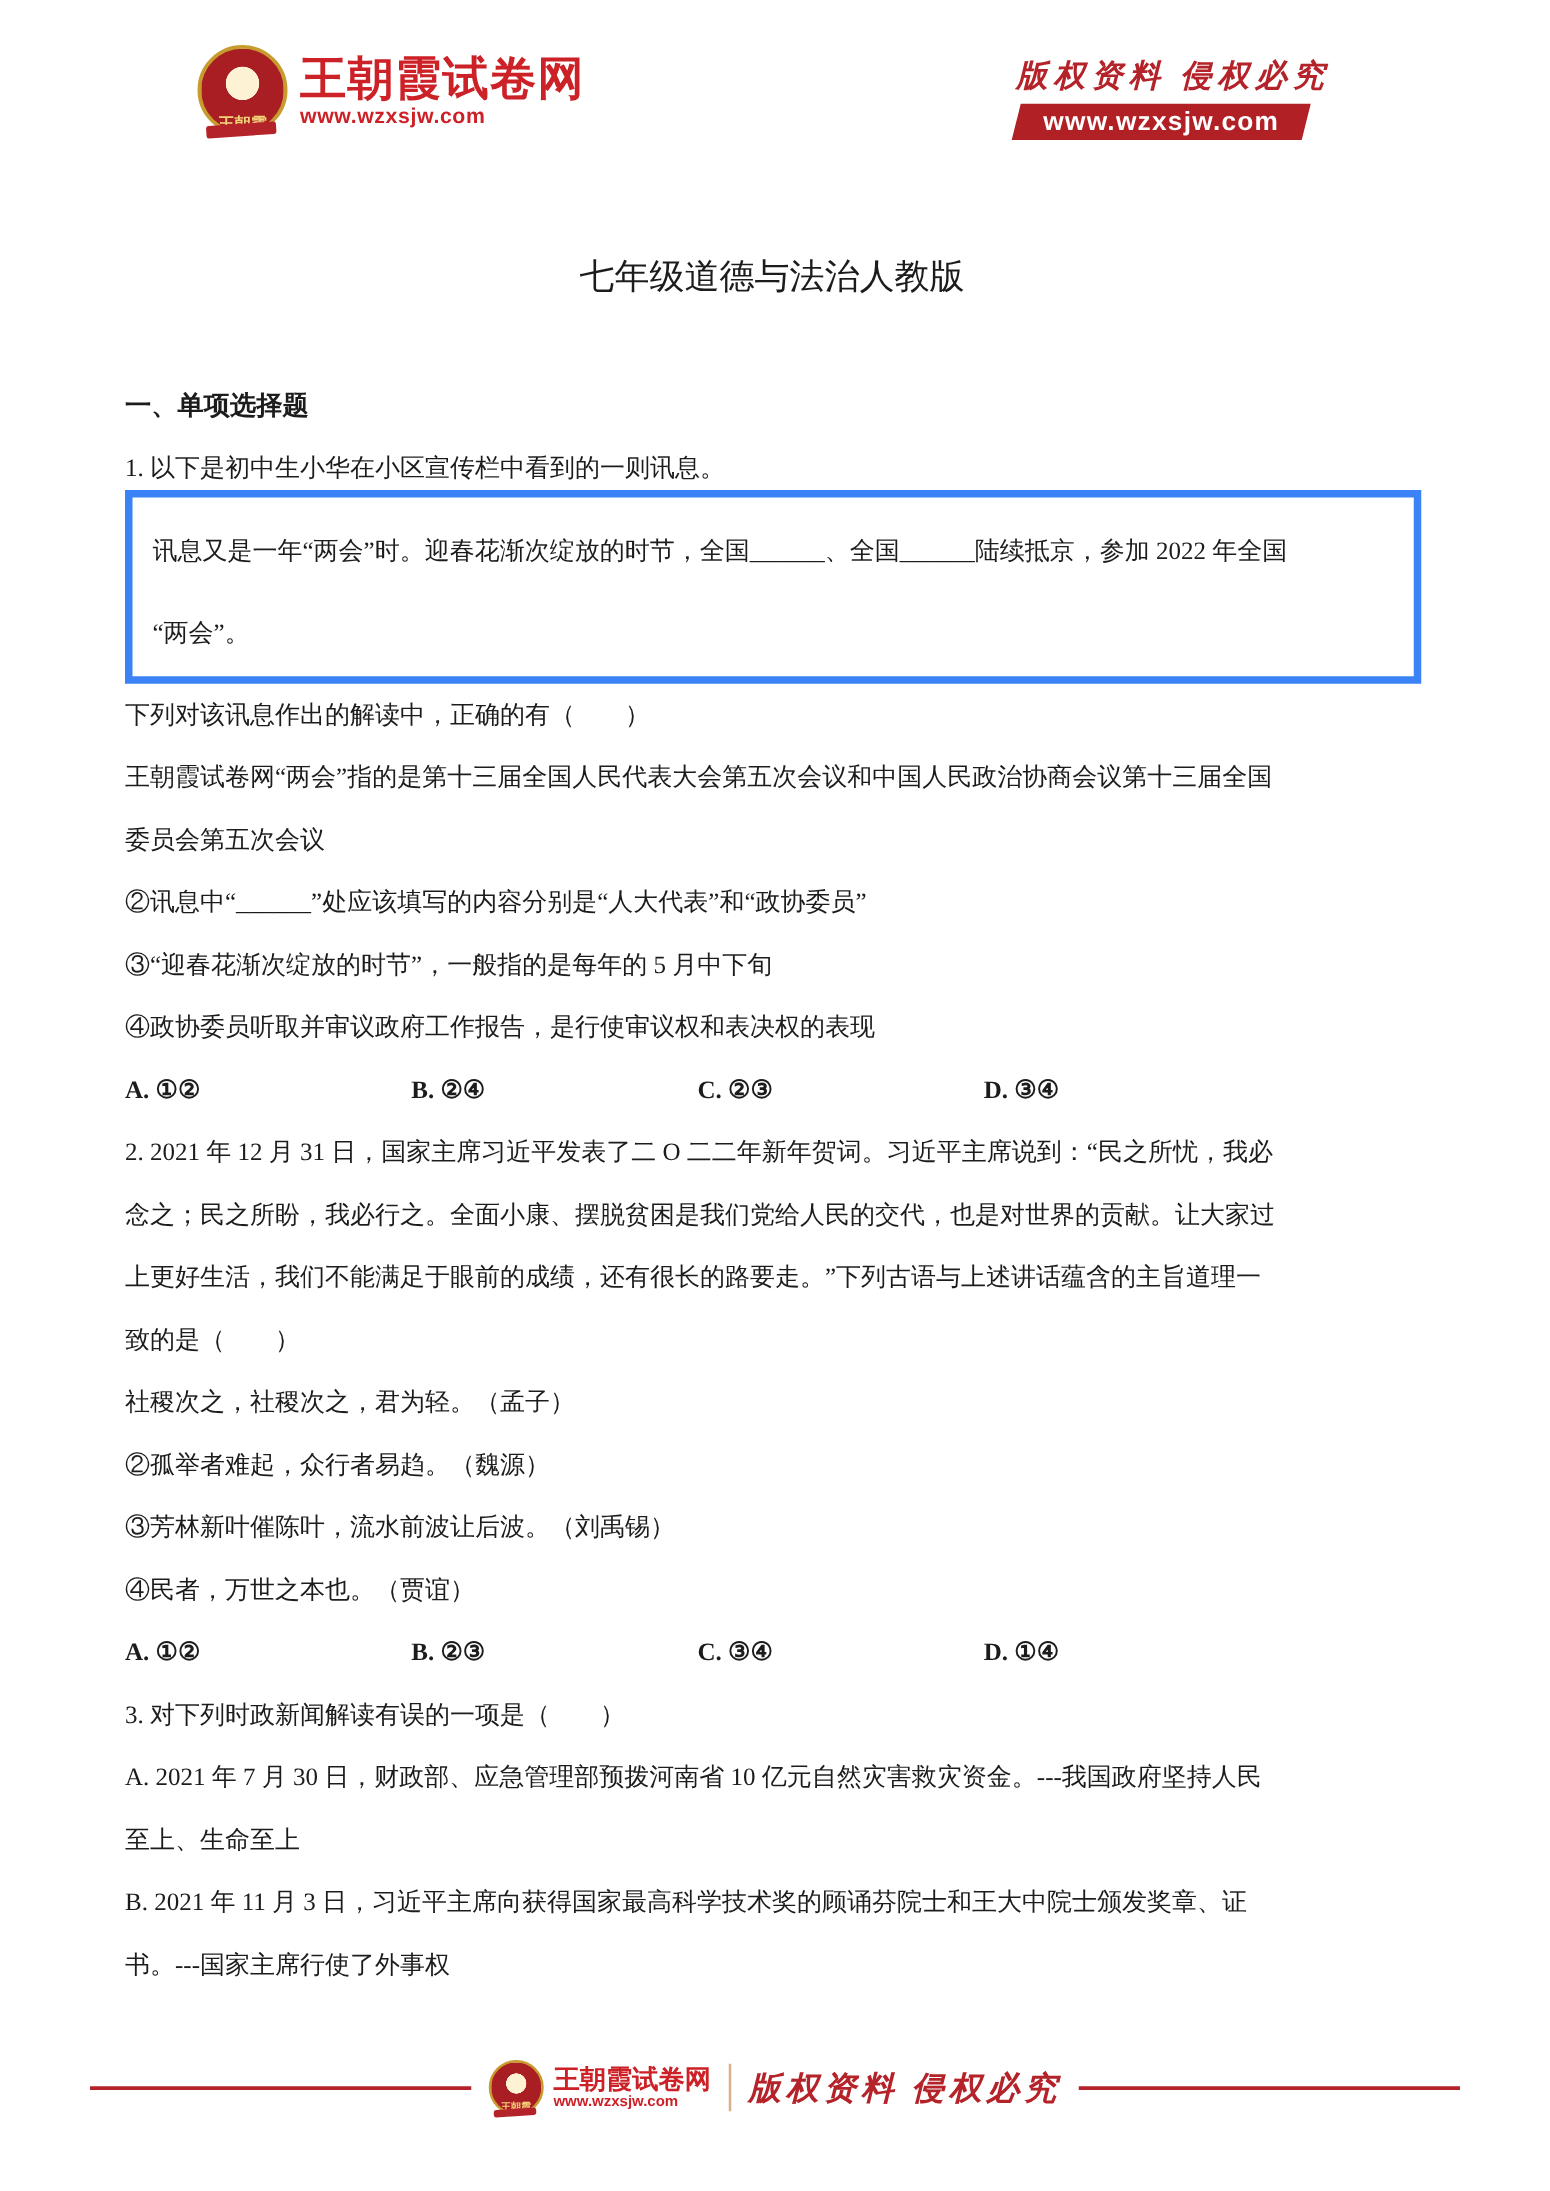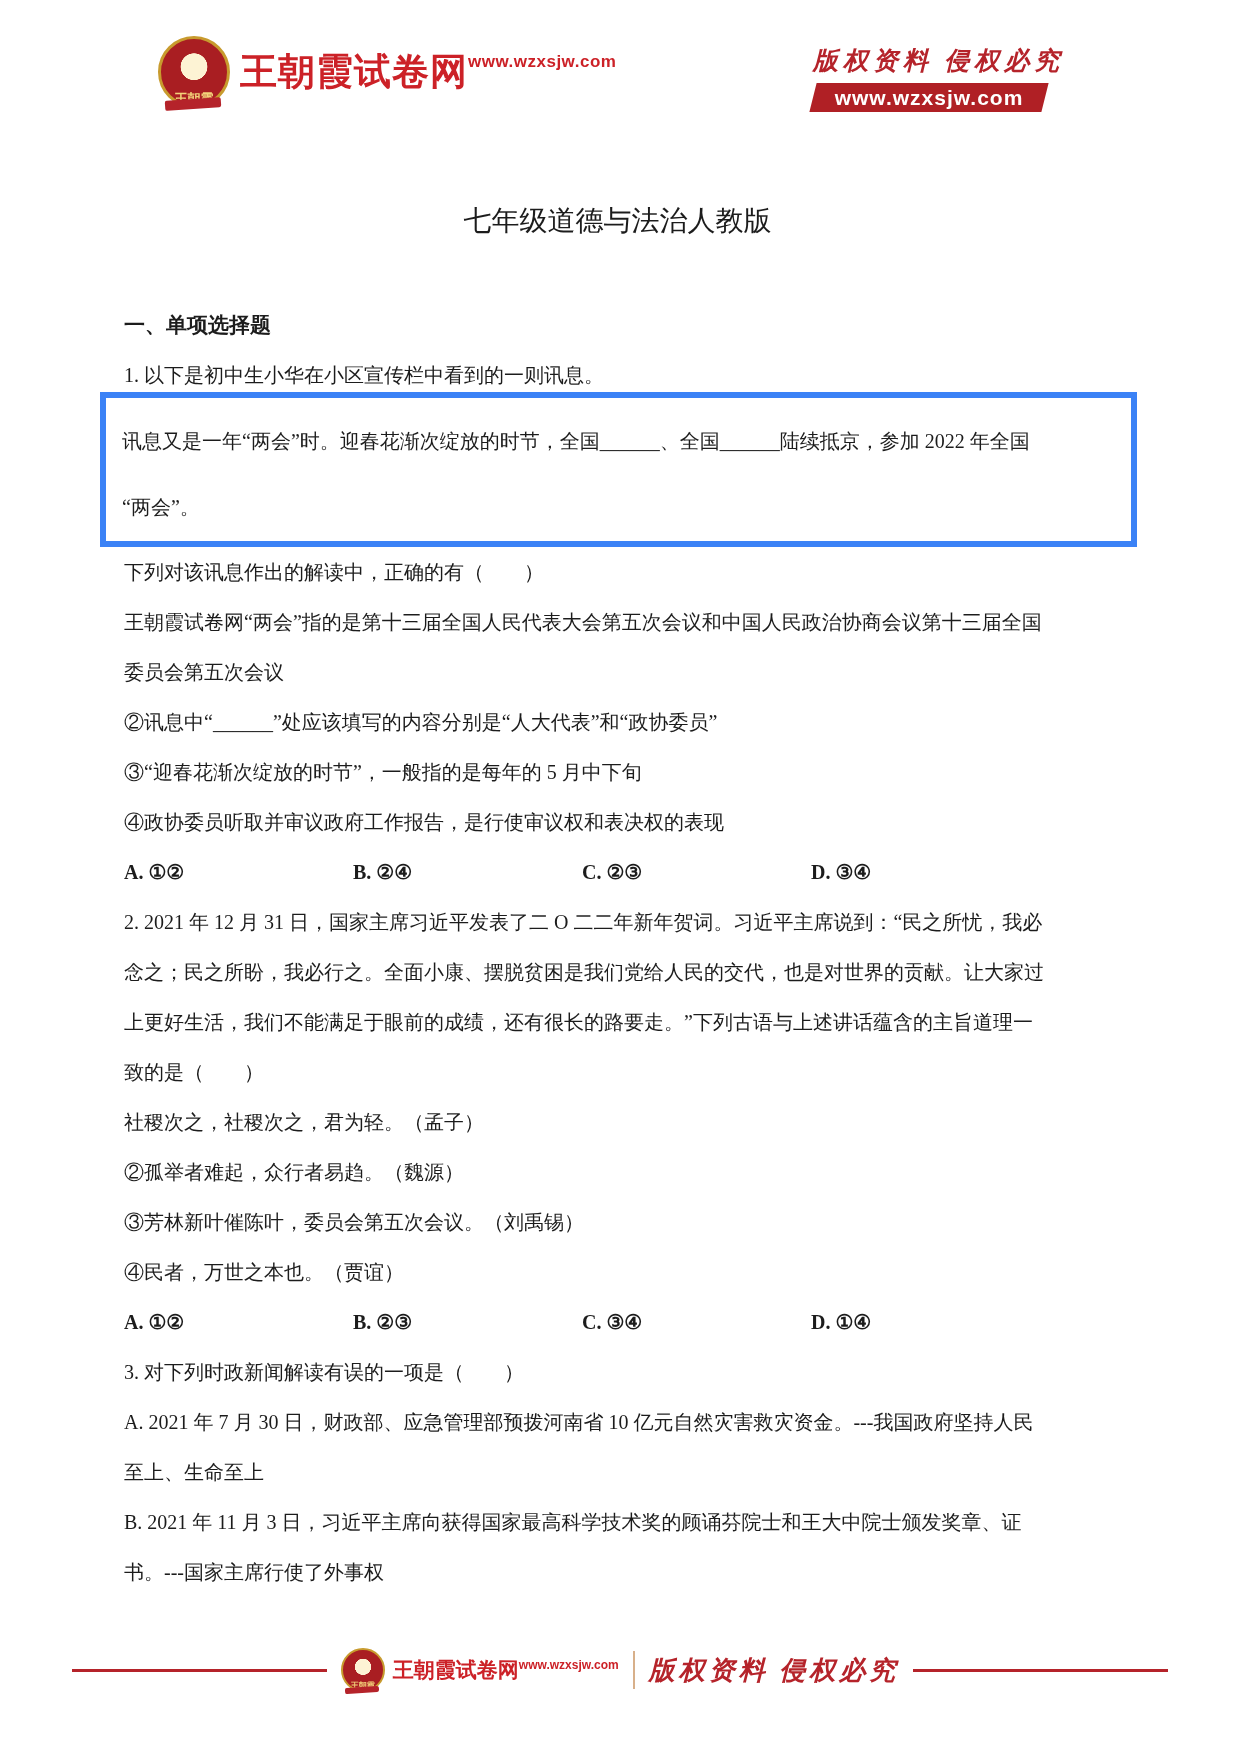--- a/index.html
+++ b/index.html
@@ -13,40 +13,40 @@
   .seal{position:relative;width:66px;height:66px;border-radius:50%;
     background:radial-gradient(circle at 50% 42%,#fdf3d4 0 26%,#a91e22 27% 74%,#e8b33a 75% 100%);
     border:3px solid #c89b2e;display:flex;align-items:flex-end;justify-content:center;}
   .seal .seal-txt{color:#f3d27a;font-size:13px;font-weight:bold;line-height:13px;text-align:center;
     font-family:"Liberation Sans","DejaVu Sans",sans-serif;}
   .seal .ribbon{position:absolute;left:4px;bottom:-4px;width:56px;height:10px;background:#b5232a;
     border-radius:2px;transform:rotate(-4deg);}
   .seal.small{width:40px;height:40px;border-width:2px;}
   .seal.small .seal-txt{font-size:8px;line-height:8px;}
   .seal.small .ribbon{left:2px;bottom:-3px;width:34px;height:6px;}
-  .brand-block{display:flex;flex-direction:row;}
+  .brand-block{display:flex;flex-direction:column;}
   .brand-name{color:#cc2127;font-weight:bold;font-size:37px;line-height:40px;
     font-family:"Liberation Sans","DejaVu Sans",sans-serif;letter-spacing:1px;}
   .brand-url{color:#cc2127;font-weight:bold;font-size:17px;line-height:19px;
     font-family:"Liberation Sans","DejaVu Sans",sans-serif;letter-spacing:.5px;}
   .hdr-right{position:absolute;right:195px;top:44px;width:232px;text-align:center;}
   .calli{color:#b5232a;font-size:25px;font-weight:bold;letter-spacing:5px;white-space:nowrap;
     font-family:"Liberation Serif","DejaVu Serif",serif;font-style:italic;}
   .copy-banner{position:relative;margin-top:6px;height:29px;display:flex;align-items:center;justify-content:center;}
   .copy-banner::before{content:"";position:absolute;inset:0;background:#b02025;transform:skewX(-14deg);}
   .copy-banner span{position:relative;color:#ffffff;font-size:21px;font-weight:bold;
     font-family:"Liberation Sans","DejaVu Sans",sans-serif;letter-spacing:1px;}
   
   .title1{position:absolute;left:100px;right:105px;top:146px;text-align:center;
     font-size:28px;font-weight:bold;font-family:"Liberation Sans","DejaVu Sans",sans-serif;}
   .title2{position:absolute;left:100px;right:105px;top:202px;text-align:center;
     font-size:28px;font-weight:normal;font-family:"Liberation Sans","DejaVu Sans",sans-serif;}
   
   .main{position:absolute;left:100px;right:103px;top:300px;font-size:20px;}
-  .line{height:50px;line-height:50px;white-space:nowrap;overflow:hidden;margin-left:24px;}
+  .line{height:50px;line-height:50px;white-space:nowrap;overflow:hidden;}
   .sec-head{font-weight:bold;font-size:21px;font-family:"Liberation Sans","DejaVu Sans",sans-serif;}
   .infobox{box-sizing:border-box;margin-top:-8px;height:155px;border:6px solid #3b82f6;
     padding:10px 18px 0 16px;}
   .infobox .bline{height:66px;line-height:66px;white-space:nowrap;overflow:hidden;}
   .optrow{display:flex;font-weight:bold;}
   .optrow .opt{width:229px;}
   .optrow .opt:last-child{width:auto;}
   
   .footer{position:absolute;left:72px;right:72px;top:1648px;display:flex;align-items:center;gap:14px;}
   .rule{flex:1;height:3px;background:#b5232a;}
@@ -107,21 +107,21 @@
       <span class="opt">C.  ②③</span>
       <span class="opt">D.  ③④</span>
     </div>
 
     <div class="line">2. 2021 年 12 月 31 日，国家主席习近平发表了二 O 二二年新年贺词。习近平主席说到：“民之所忧，我必</div>
     <div class="line">念之；民之所盼，我必行之。全面小康、摆脱贫困是我们党给人民的交代，也是对世界的贡献。让大家过</div>
     <div class="line">上更好生活，我们不能满足于眼前的成绩，还有很长的路要走。”下列古语与上述讲话蕴含的主旨道理一</div>
     <div class="line">致的是（　　）</div>
     <div class="line">社稷次之，社稷次之，君为轻。（孟子）</div>
     <div class="line">②孤举者难起，众行者易趋。（魏源）</div>
-    <div class="line">③芳林新叶催陈叶，委员会第五次会议。（刘禹锡）</div>
+    <div class="line">③芳林新叶催陈叶，流水前波让后波。（刘禹锡）</div>
     <div class="line">④民者，万世之本也。（贾谊）</div>
 
     <div class="line optrow">
       <span class="opt">A.  ①②</span>
       <span class="opt">B.  ②③</span>
       <span class="opt">C.  ③④</span>
       <span class="opt">D.  ①④</span>
     </div>
 
     <div class="line">3.  对下列时政新闻解读有误的一项是（　　）</div>

